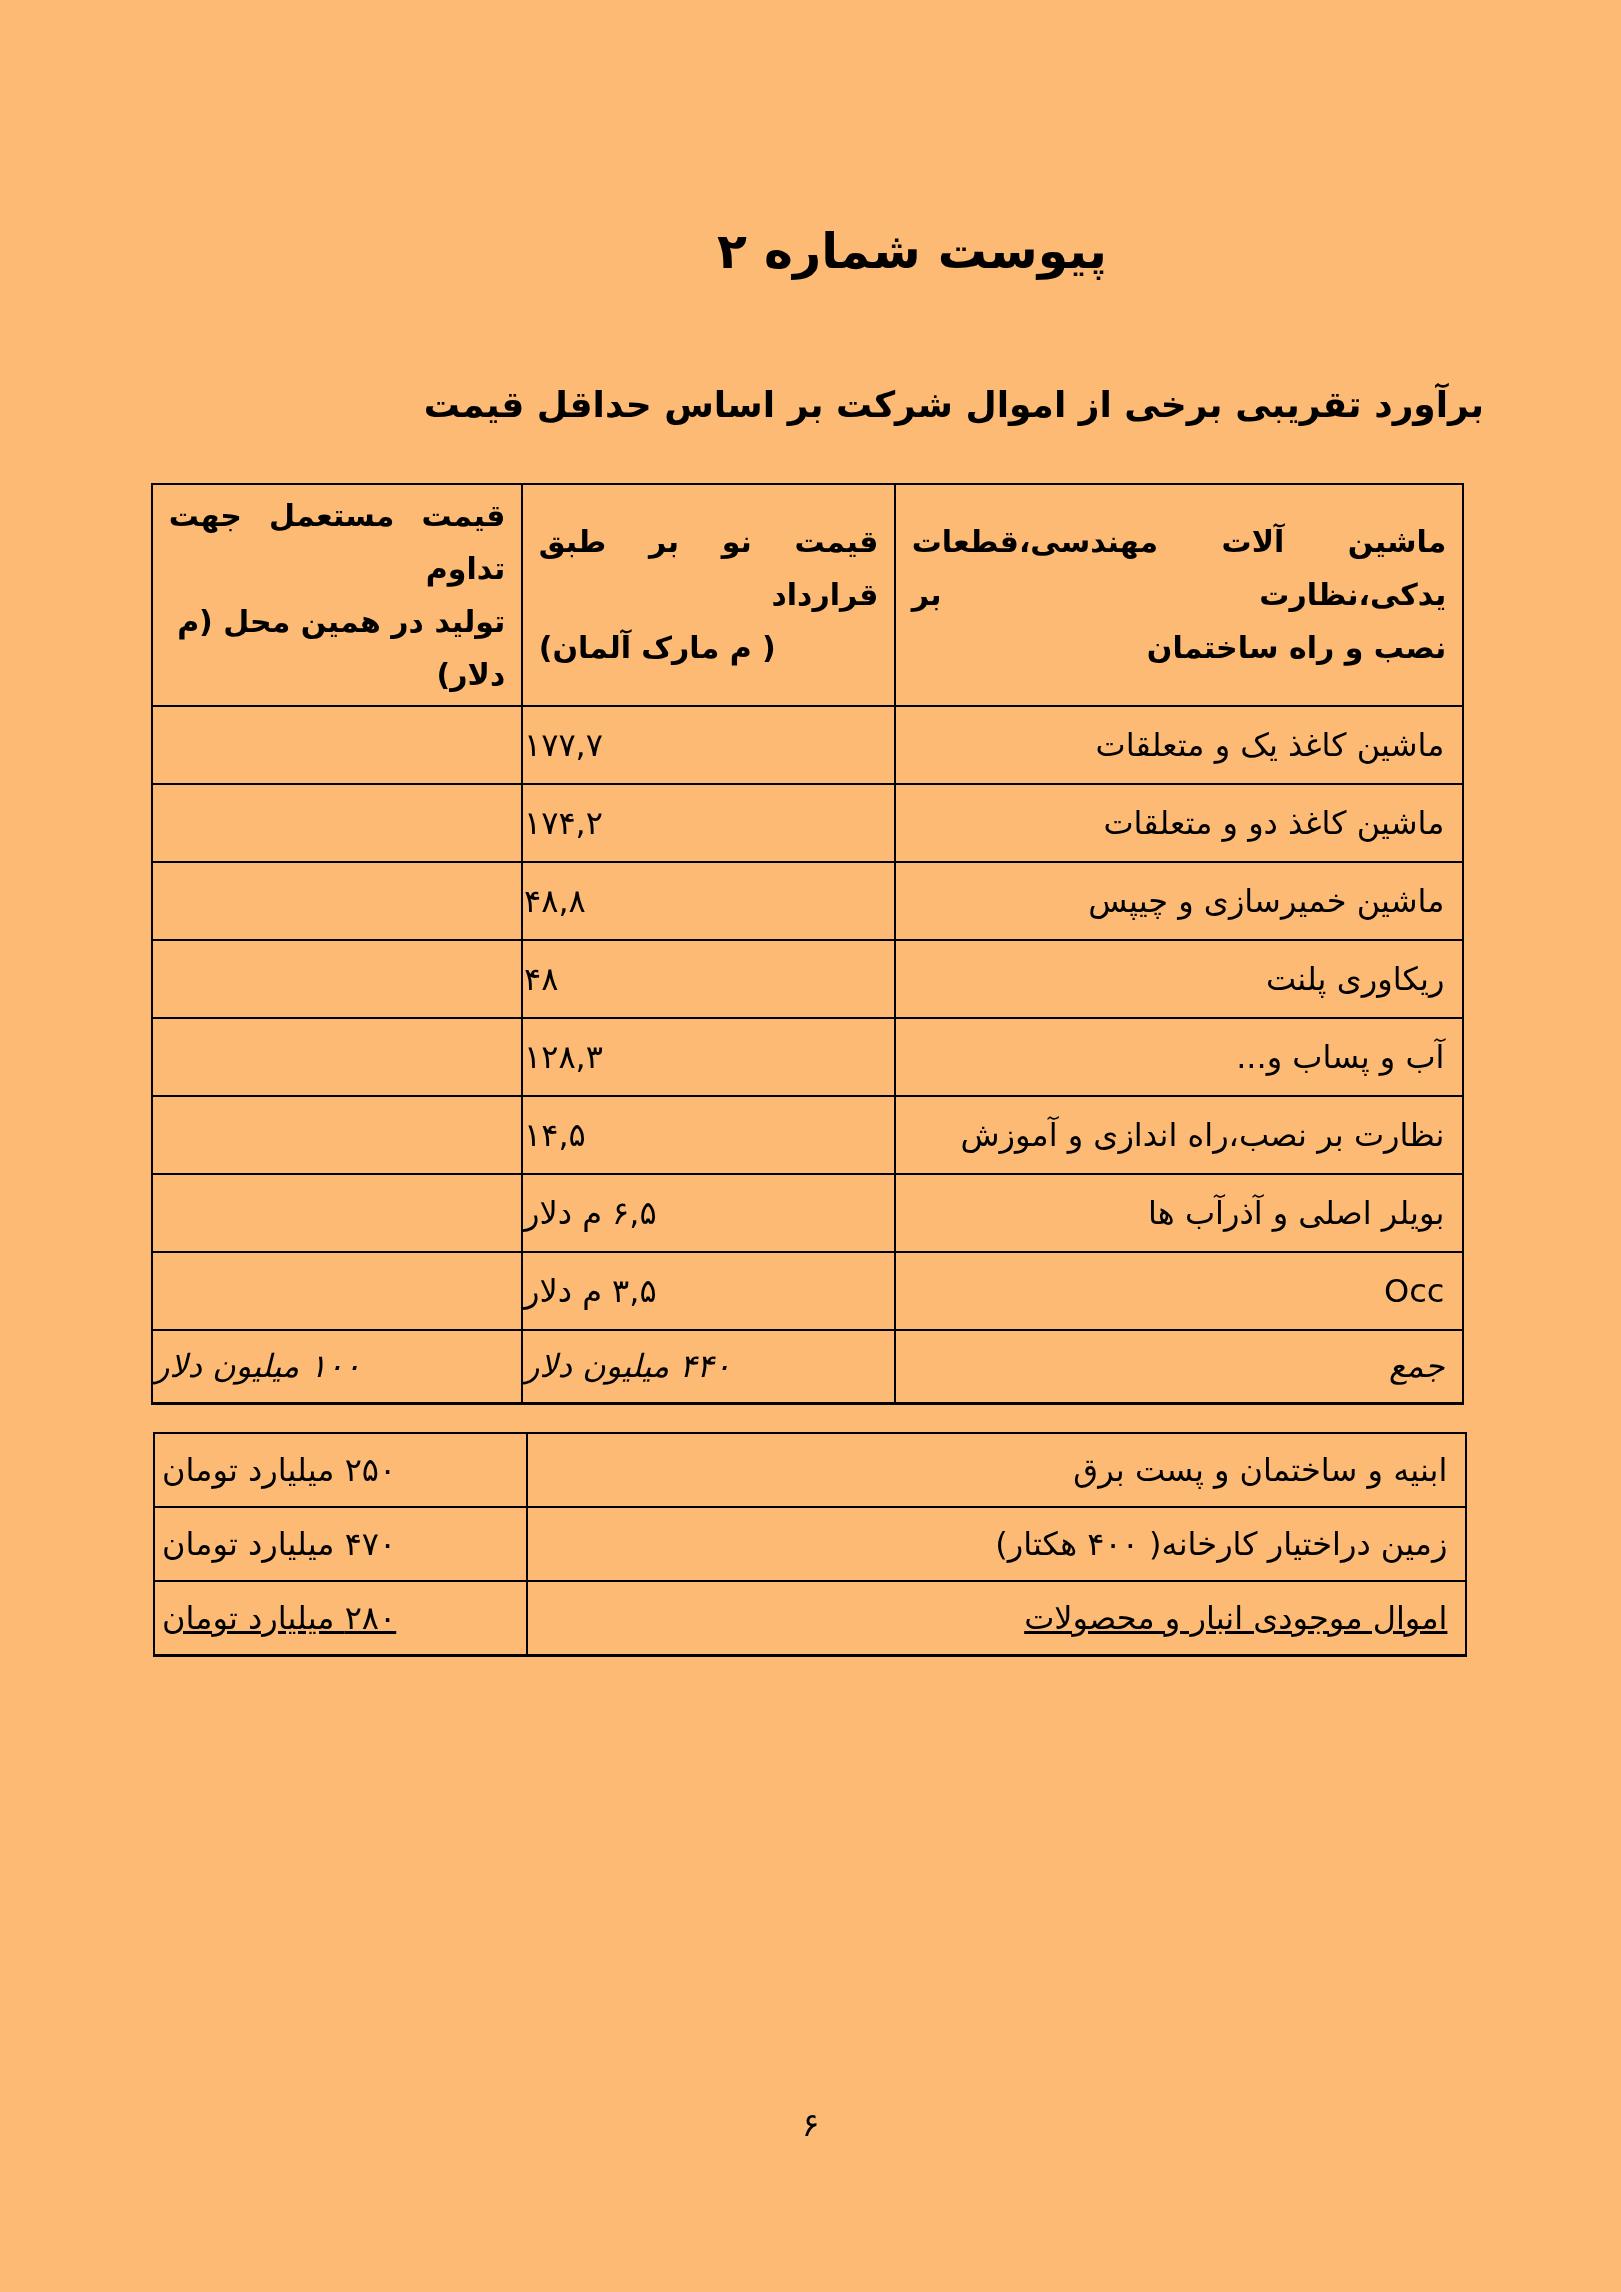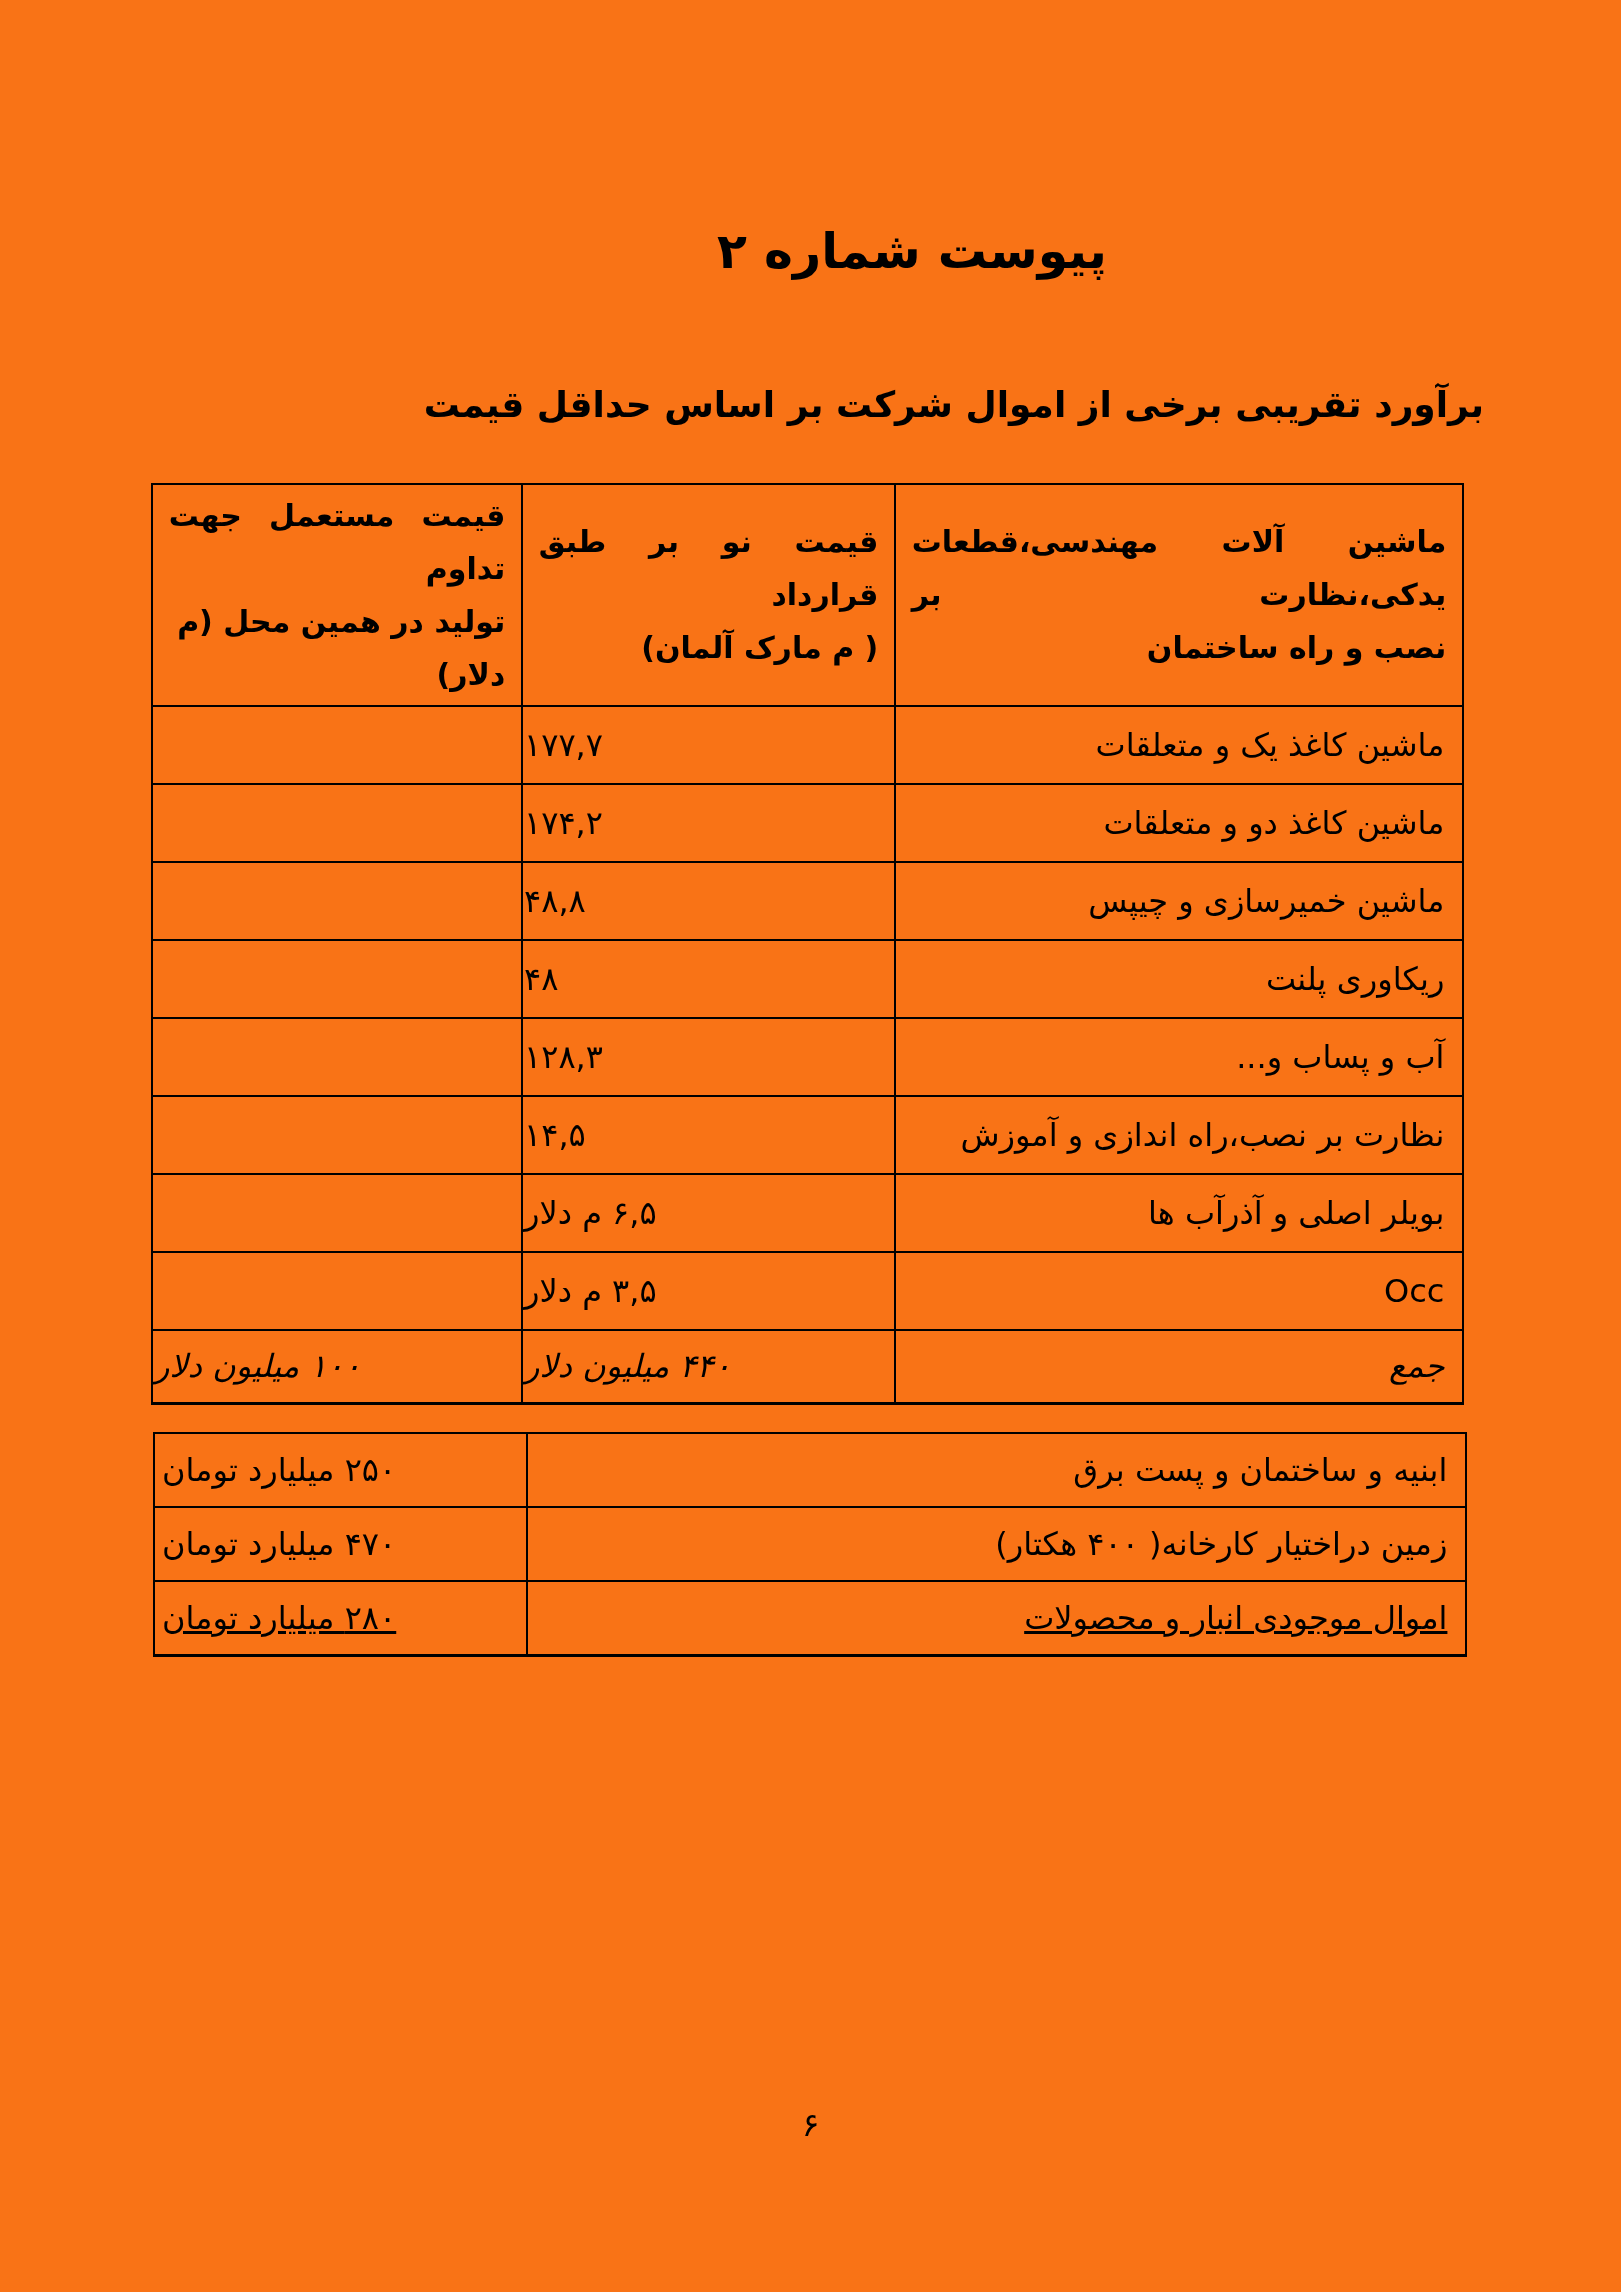--- a/index.html
+++ b/index.html
@@ -1,20 +1,20 @@
 <!DOCTYPE html>
 <html lang="fa" dir="rtl"><head>
 <meta charset="utf-8">
 <style>
   html, body { margin: 0; padding: 0; background: #ffffff; }
   .page {
     position: relative;
     width: 1621px;
     height: 2293px;
-    background: #f97316;
+    background: #fdba74;
     font-family: "DejaVu Sans", sans-serif;
     color: #000000;
     direction: rtl;
     overflow: hidden;
   }
 
   .title {
     position: absolute;
     top: 223px;
     left: 912px;
@@ -52,21 +52,21 @@
   }
   .assets-table td {
     height: 74px;
     font-size: 32px;
     font-weight: normal;
   }
   .assets-table tr.total-row td { height: 69px; border-bottom-width: 3.9px; font-style: italic; }
 
   .hline1 { text-align: justify; text-align-last: justify; line-height: 53px; }
   .hline2-right { text-align: right; line-height: 53px; }
-  .hline2-center { text-align: right; line-height: 53px; }
+  .hline2-center { text-align: left; line-height: 53px; }
 
   .item-cell { text-align: right; padding: 0 17.6px; }
   .num-cell { text-align: left; font-size: 33px; }
 
   
   .toman-table {
     position: absolute;
     top: 1432px;
     right: 154px;
     width: 1312px;

